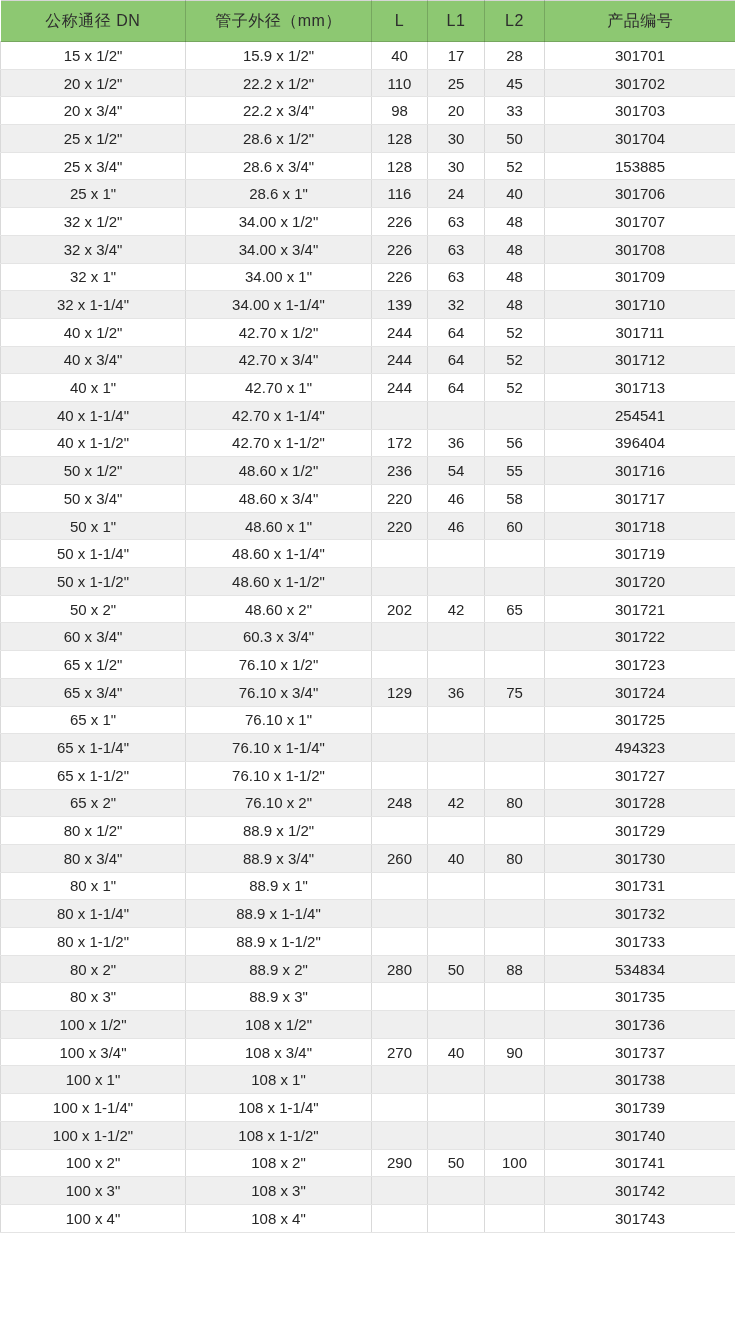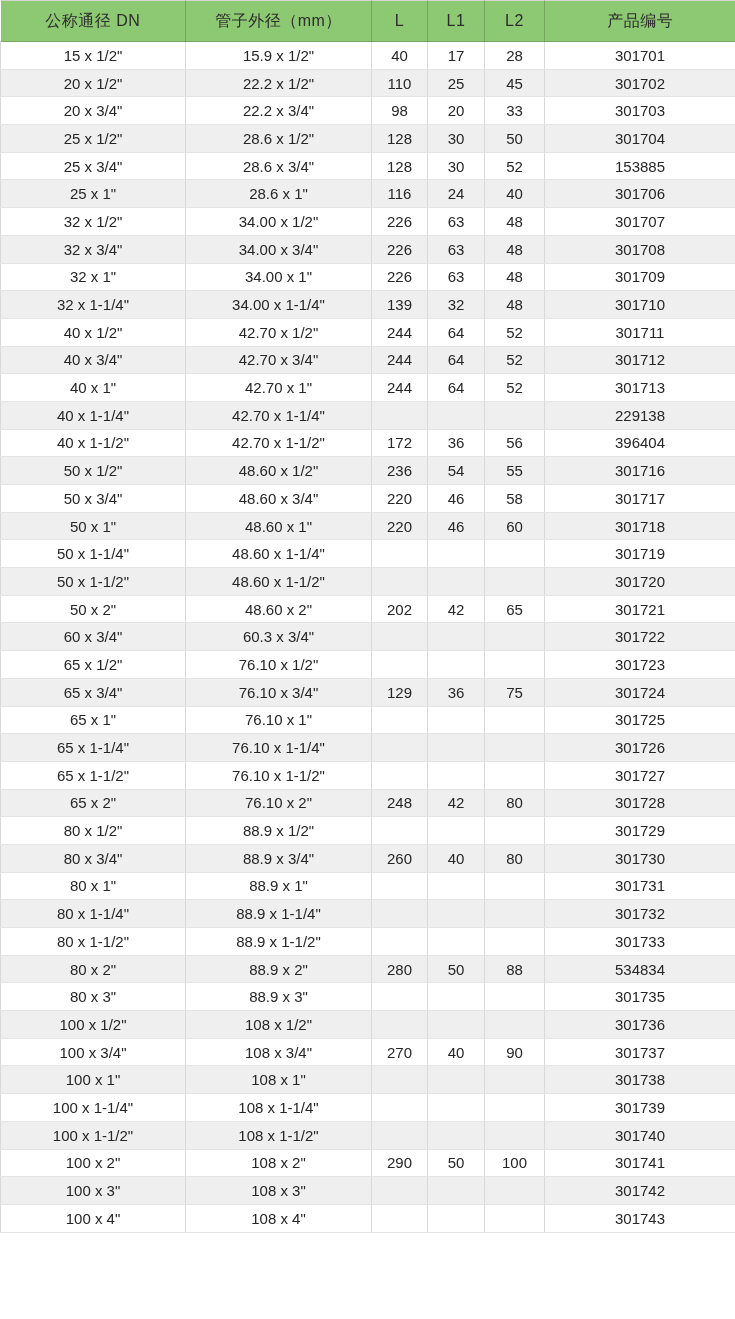--- a/index.html
+++ b/index.html
@@ -187,21 +187,21 @@
           <td>64</td>
           <td>52</td>
           <td>301713</td>
         </tr>
         <tr>
           <td>40 x 1-1/4"</td>
           <td>42.70 x 1-1/4"</td>
           <td></td>
           <td></td>
           <td></td>
-          <td>229138</td>
+          <td>254541</td>
         </tr>
         <tr>
           <td>40 x 1-1/2"</td>
           <td>42.70 x 1-1/2"</td>
           <td>172</td>
           <td>36</td>
           <td>56</td>
           <td>396404</td>
         </tr>
         <tr>
@@ -283,21 +283,21 @@
           <td></td>
           <td></td>
           <td>301725</td>
         </tr>
         <tr>
           <td>65 x 1-1/4"</td>
           <td>76.10 x 1-1/4"</td>
           <td></td>
           <td></td>
           <td></td>
-          <td>301726</td>
+          <td>494323</td>
         </tr>
         <tr>
           <td>65 x 1-1/2"</td>
           <td>76.10 x 1-1/2"</td>
           <td></td>
           <td></td>
           <td></td>
           <td>301727</td>
         </tr>
         <tr>

